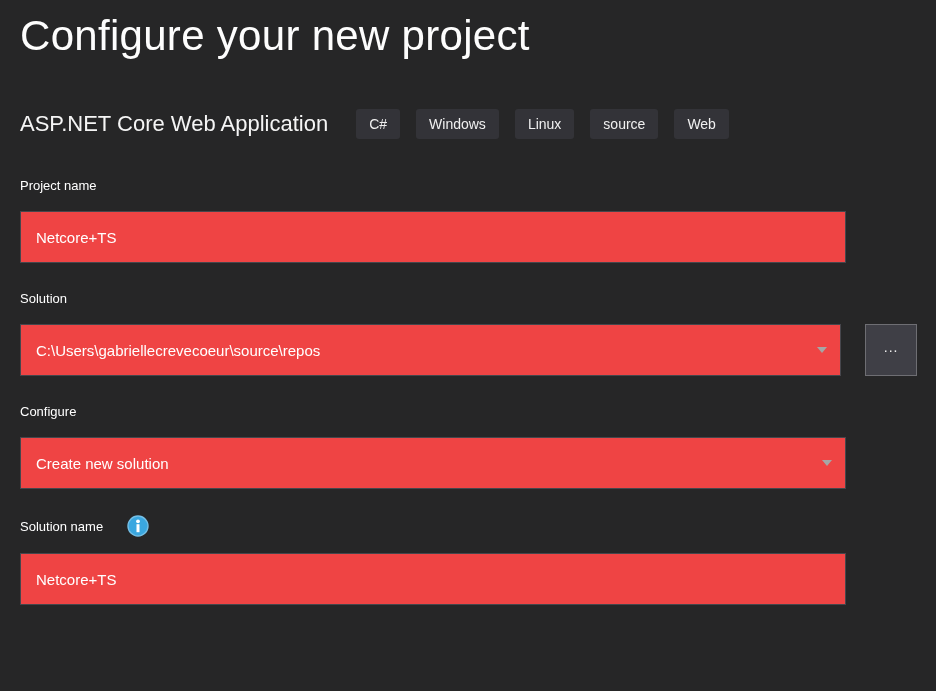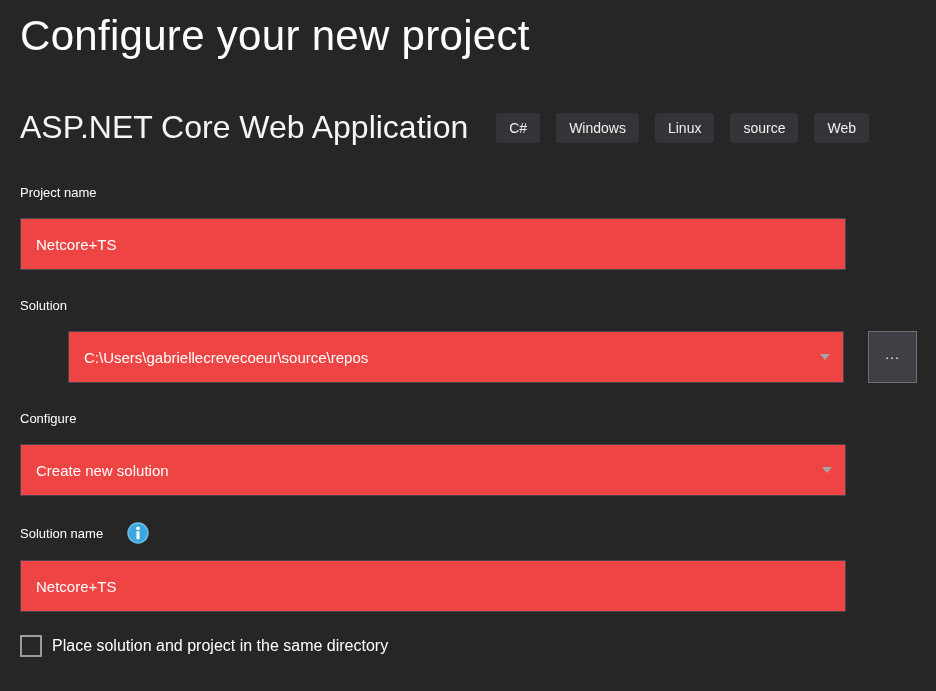--- a/index.html
+++ b/index.html
@@ -28,21 +28,21 @@
     line-height: 55px;
     color: #fdfdfd;
     letter-spacing: 0.3px;
   }
   .template-row {
     margin-top: 46px;
     display: flex;
     align-items: center;
   }
   .template-name {
-    font-size: 32px;
+    font-size: 22px;
     font-weight: 400;
     color: #f5f5f5;
     white-space: nowrap;
   }
   .chips {
     display: flex;
     gap: 16px;
     margin-left: 28px;
   }
   .chip {
@@ -108,21 +108,20 @@
     width: 0;
     height: 0;
     border-left: 5px solid transparent;
     border-right: 5px solid transparent;
     border-top: 6px solid #a6a6a6;
     pointer-events: none;
   }
   .location-row {
     display: flex;
     align-items: flex-start;
-    margin-left: 48px;
   }
   .browse-button {
     width: 52px;
     height: 52px;
     margin-top: 16px;
     margin-left: 24px;
     box-sizing: border-box;
     background: #3f3f46;
     border: 1px solid #6e6e73;
     color: #f1f1f1;
@@ -199,18 +198,14 @@
   <div class="field-label label-with-icon">
     <span>Solution name</span>
     <svg class="info-icon" viewBox="0 0 22 22" width="22" height="22" aria-hidden="true">
       <circle cx="11" cy="11" r="10" fill="#3aa7e0" stroke="#74bfe6" stroke-width="1.4"></circle>
       <circle cx="11" cy="6.3" r="1.9" fill="#ffffff"></circle>
       <rect x="9.5" y="9.2" width="3" height="8" fill="#ffffff"></rect>
     </svg>
   </div>
   <input class="text-input" type="text" value="Netcore+TS" style="">
 
-  <div class="checkbox-row">
-    <div class="checkbox-box"></div>
-    <div class="checkbox-label">Place solution and project in the same directory</div>
-  </div>
 
 </div>
 
 </body></html>

